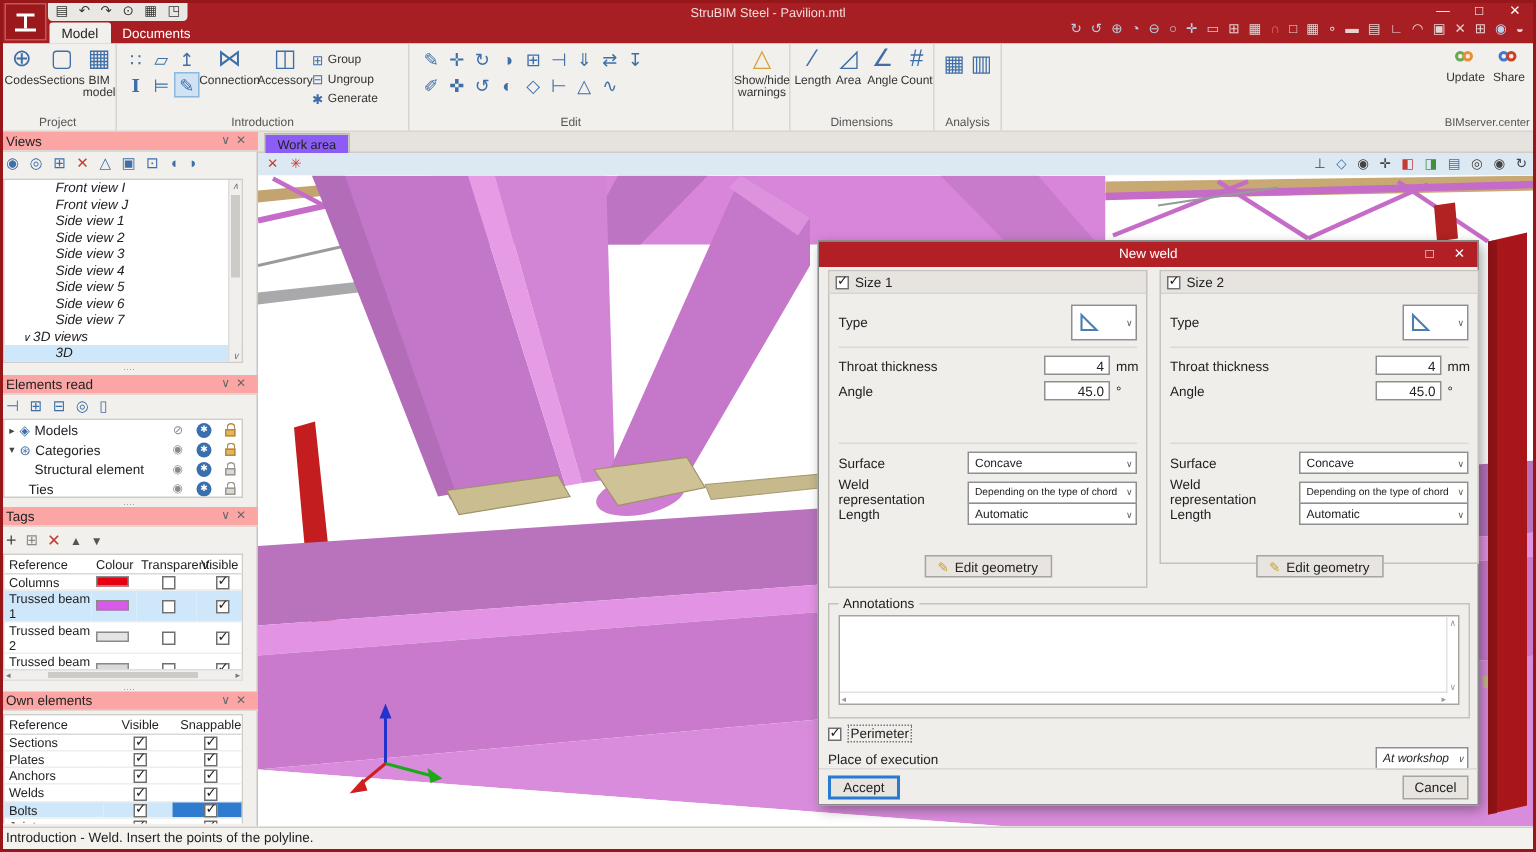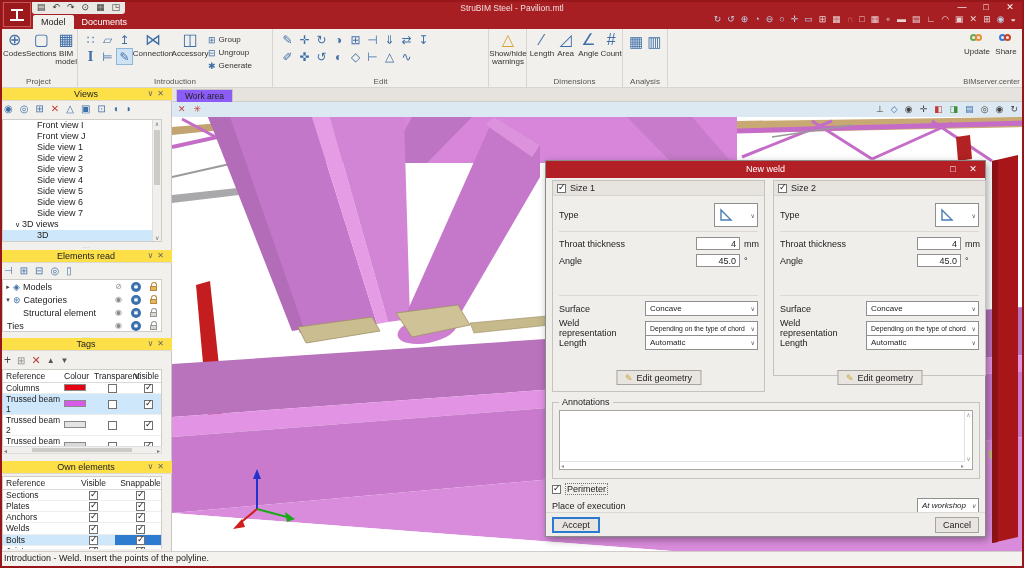--- a/index.html
+++ b/index.html
@@ -35,21 +35,21 @@
   .smcell{width:17px;height:17px;display:inline-flex;align-items:center;justify-content:center;font-size:12px;color:#3f6fa8;}
   .smcell.active{background:#cfe3f5;border:1px solid #8db8dd;}
   .stackbtn{display:flex;align-items:center;gap:3px;height:13px;}
   .stackbtn .ig{font-size:9px;}
   .stackbtn .lb{font-size:8px;color:#333;}
   .serifI{font-family:"DejaVu Serif",serif;font-weight:bold;}
   .bimlogo{width:14px;height:14px;position:relative;display:inline-block;}
   .bimlogo i{position:absolute;width:7px;height:7px;border-radius:50%;border:2px solid;}
   
   .sidebar{left:0;top:88px;width:172px;height:463px;background:#f2f0ec;border-right:1px solid #c9c5c0;}
-  .phead{position:absolute;left:0;width:172px;height:13px;background:#fde047;border-bottom:1px solid #dcd8d3;font-size:9px;color:#222;padding:1px 4px;text-align:center;}
+  .phead{position:absolute;left:0;width:172px;height:13px;background:#fca5a5;border-bottom:1px solid #dcd8d3;font-size:9px;color:#222;padding:1px 4px;}
   .phead .pctl{position:absolute;right:4px;top:1px;font-size:8px;color:#666;letter-spacing:4px;}
   .ptool{position:absolute;left:4px;width:164px;display:flex;gap:7px;align-items:center;}
   .ptool span{font-size:10px;color:#3f6fa8;}
   .listbox{position:absolute;left:2px;width:160px;background:#fff;border:1px solid #d0cdc8;overflow:hidden;}
   .vrow{height:11px;font-size:9px;color:#222;padding-left:34px;line-height:11px;white-space:nowrap;}
   .vrow.group{padding-left:12px;}
   .vrow.sel{background:#cfe7fa;}
   .vscroll{position:absolute;right:0;top:0;bottom:0;width:9px;background:#f0efed;border-left:1px solid #e0dedb;font-size:6px;color:#777;text-align:center;}
   .vscroll .thumb{position:absolute;left:1px;width:6px;background:#cdcbc7;}
   .splitdots{position:absolute;left:0;width:172px;text-align:center;font-size:6px;color:#999;line-height:6px;}
@@ -326,21 +326,21 @@
       <span>◉</span>
       <span>◎</span>
       <span>⊞</span>
       <span style="color:#c23b36">✕</span>
       <span>△</span>
       <span>▣</span>
       <span>⊡</span>
       <span>◖</span>
       <span>◗</span>
     </div>
-    <div class="listbox" style="top:31px;height:123px;">
+    <div class="listbox" style="top:31px;height:123px;font-style:italic;">
       <div class="vrow">Front view I</div>
       <div class="vrow">Front view J</div>
       <div class="vrow">Side view 1</div>
       <div class="vrow">Side view 2</div>
       <div class="vrow">Side view 3</div>
       <div class="vrow">Side view 4</div>
       <div class="vrow">Side view 5</div>
       <div class="vrow">Side view 6</div>
       <div class="vrow">Side view 7</div>
       <div class="vrow group"><span style="font-size:7px;">∨ </span><span>3D views</span></div>
@@ -383,21 +383,21 @@
           </span>
       </div>
       <div class="erow" style="padding-left:20px;">
         <span>Structural element</span>
         <span class="rowicons">
             <span class="eye">◉</span>
             <span class="gear">✱</span>
             <span class="lock closed"></span>
           </span>
       </div>
-      <div class="erow" style="padding-left:4px;">
+      <div class="erow" style="padding-left:16px;">
         <span>Ties</span>
         <span class="rowicons">
             <span class="eye">◉</span>
             <span class="gear">✱</span>
             <span class="lock closed"></span>
           </span>
       </div>
     </div>
     <div class="splitdots" style="top:246px;">····</div>
 

